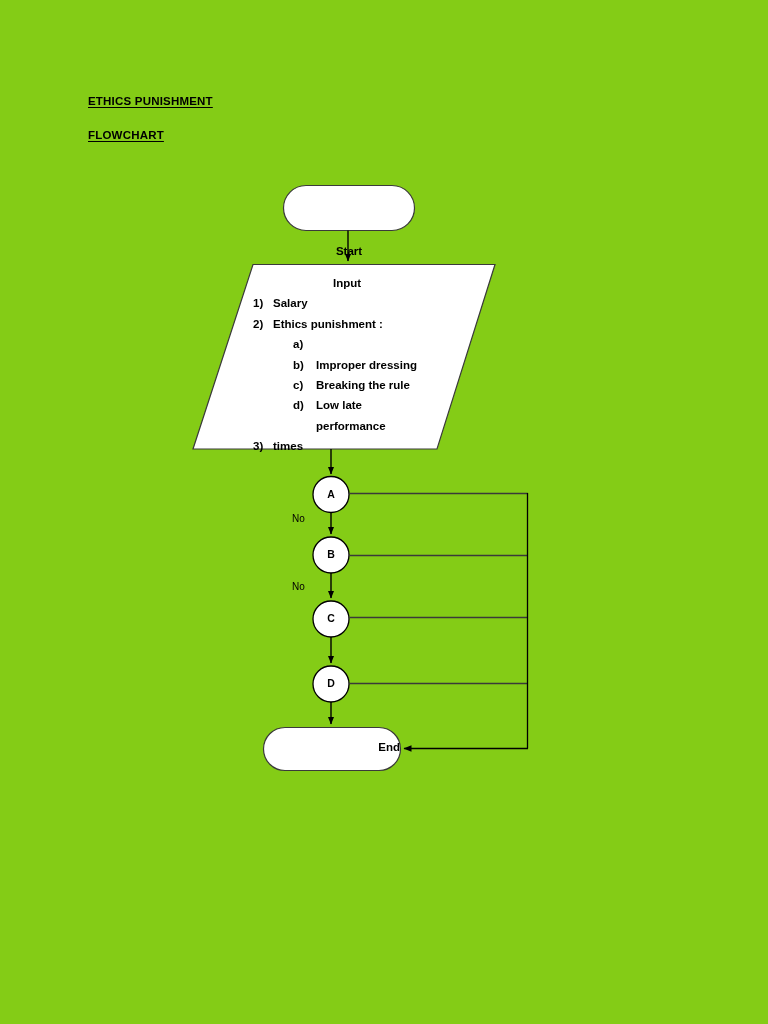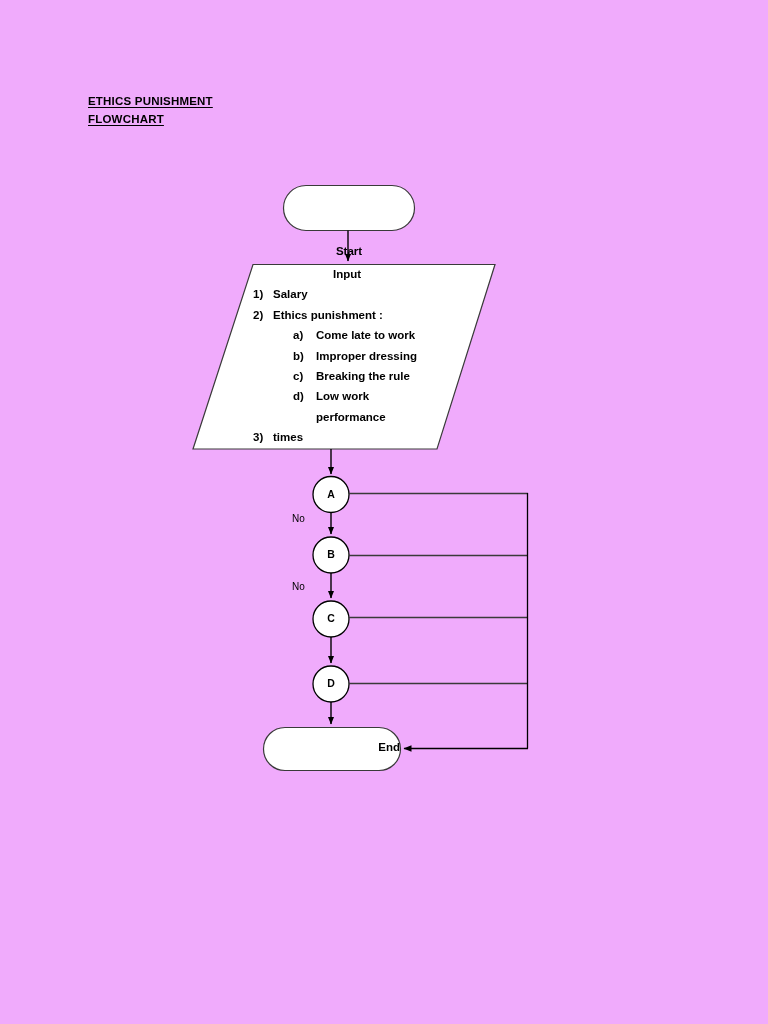--- a/index.html
+++ b/index.html
@@ -14,35 +14,35 @@
     font-family: "Liberation Sans", sans-serif;
     color: #000000;
     overflow: hidden;
   }
 
   #page {
     position: absolute;
     left: 0; top: 0;
     width: 768px;
     height: 1024px;
-    background: #f0abfc;
+    background: #84cc16;
   }
 
   
   .doc-heading {
     position: absolute;
     font-size: 11.5px;
     font-weight: bold;
     letter-spacing: 0.2px;
     text-decoration: underline;
     text-underline-offset: 2px;
     white-space: nowrap;
   }
   #heading-title  { left: 88px; top: 95px; }
-  #heading-sub    { left: 88px; top: 113px; }
+  #heading-sub    { left: 88px; top: 129px; }
 
   
   #flowchart-svg {
     position: absolute;
     left: 0;
     top: 0;
     width: 768px;
     height: 1024px;
   }
 
@@ -77,21 +77,21 @@
   #label-circle-c { left: 312px; top: 612px; }
   #label-circle-d { left: 312px; top: 677px; }
 
   #label-no-1 { left: 292px; top: 513px; }
   #label-no-2 { left: 292px; top: 581px; }
 
   
   #input-text-block {
     position: absolute;
     left: 200px;
-    top: 264px;
+    top: 273px;
     width: 300px;
     font-size: 11.5px;
     font-weight: bold;
     line-height: 20.4px;
   }
   #input-heading {
     text-align: center;
     margin-left: 52px;
     width: 190px;
   }
@@ -188,36 +188,35 @@
       <span class="num-text">Salary</span>
     </div>
 
     <div class="num-row">
       <span class="num-marker">2)</span>
       <span class="num-text">Ethics punishment :</span>
     </div>
 
     <div class="sub-row">
       <span class="sub-marker">a)</span>
-      <span class="sub-text">Come late to work</span>
     </div>
 
     <div class="sub-row">
       <span class="sub-marker">b)</span>
       <span class="sub-text">Improper  dressing</span>
     </div>
 
     <div class="sub-row">
       <span class="sub-marker">c)</span>
       <span class="sub-text">Breaking the rule</span>
     </div>
 
     <div class="sub-row">
       <span class="sub-marker">d)</span>
-      <span class="sub-text">Low work</span>
+      <span class="sub-text">Low late</span>
     </div>
 
     <div class="sub-cont">performance</div>
 
     <div class="num-row">
       <span class="num-marker">3)</span>
       <span class="num-text">times</span>
     </div>
 
   </div>

